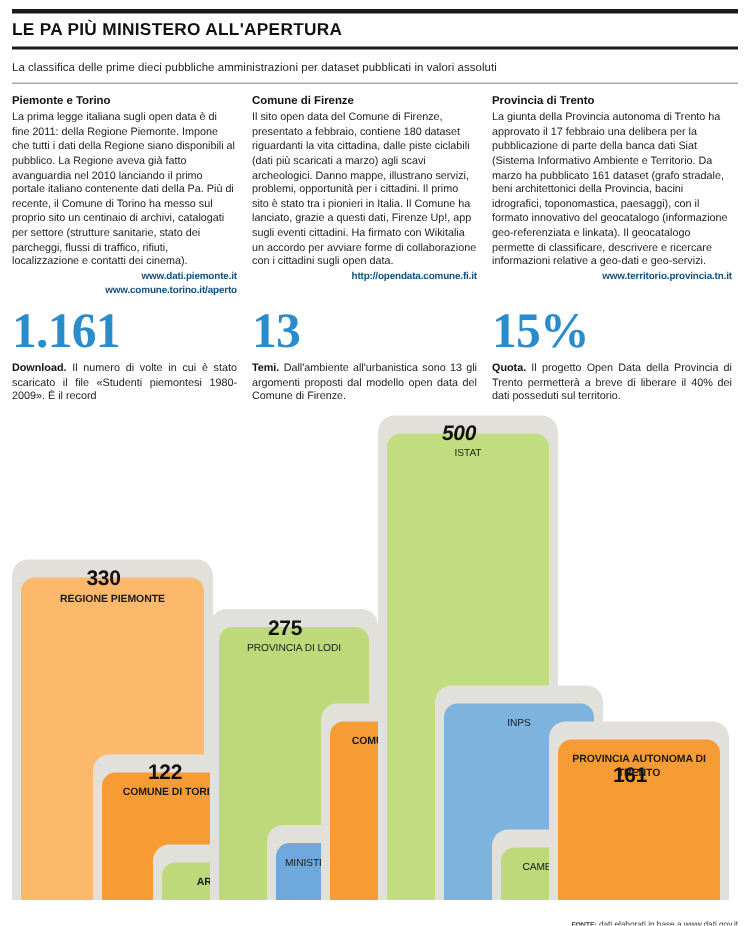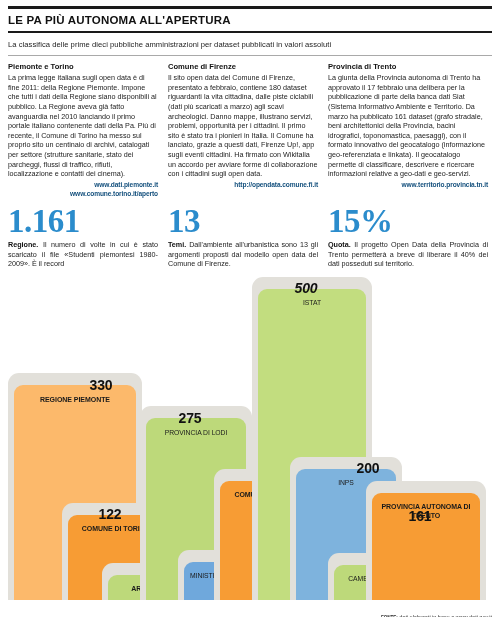--- a/index.html
+++ b/index.html
@@ -87,21 +87,21 @@
   }
   .source .lbl { font-weight: bold; font-size: 4.6px; }
 </style>
 </head>
 <body>
 
 <div class="page">
 
   <div>
     <div class="hdr-rule-top"></div>
-    <div class="hdr-title">LE PA PIÙ AUTONOMA ALL'APERTURA</div>
+    <div class="hdr-title">LE PA PIÙ MINISTERO ALL'APERTURA</div>
     <div class="hdr-rule-mid"></div>
     <div class="hdr-sub">La classifica delle prime dieci pubbliche amministrazioni per dataset pubblicati in valori assoluti</div>
     <div class="hdr-rule-bot"></div>
   </div>
 
   <div class="cols">
     <div class="col">
       <div class="col-head">Piemonte e Torino</div>
       <div class="col-body">La prima legge italiana sugli open data è di fine 2011: della Regione Piemonte. Impone che tutti i dati della Regione siano disponibili al pubblico. La Regione aveva già fatto avanguardia nel 2010 lanciando il primo portale italiano contenente dati della Pa. Più di recente, il Comune di Torino ha messo sul proprio sito un centinaio di archivi, catalogati per settore (strutture sanitarie, stato dei parcheggi, flussi di traffico, rifiuti, localizzazione e contatti dei cinema).</div>
       <div class="col-url">www.dati.piemonte.it</div>
@@ -115,36 +115,36 @@
     <div class="col">
       <div class="col-head">Provincia di Trento</div>
       <div class="col-body">La giunta della Provincia autonoma di Trento ha approvato il 17 febbraio una delibera per la pubblicazione di parte della banca dati Siat (Sistema Informativo Ambiente e Territorio. Da marzo ha pubblicato 161 dataset (grafo stradale, beni architettonici della Provincia, bacini idrografici, toponomastica, paesaggi), con il formato innovativo del geocatalogo (informazione geo-referenziata e linkata). Il geocatalogo permette di classificare, descrivere e ricercare informazioni relative a geo-dati e geo-servizi.</div>
       <div class="col-url">www.territorio.provincia.tn.it</div>
     </div>
   </div>
 
   <div class="stats">
     <div class="stat">
       <div class="stat-num">1.161</div>
-      <div class="stat-txt"><b>Regione.</b> <span>Il numero di volte in cui è stato scaricato il file «Studenti piemontesi 1980-2009». È il record</span></div>
+      <div class="stat-txt"><b>Download.</b> <span>Il numero di volte in cui è stato scaricato il file «Studenti piemontesi 1980-2009». È il record</span></div>
     </div>
     <div class="stat">
       <div class="stat-num">13</div>
       <div class="stat-txt"><b>Temi.</b> <span>Dall'ambiente all'urbanistica sono 13 gli argomenti proposti dal modello open data del Comune di Firenze.</span></div>
     </div>
     <div class="stat">
       <div class="stat-num">15%</div>
       <div class="stat-txt"><b>Quota.</b> <span>Il progetto Open Data della Provincia di Trento permetterà a breve di liberare il 40% dei dati posseduti sul territorio.</span></div>
     </div>
   </div>
 
   <div class="chart" id="chart">
       <div class="bar-shadow" style="left: 8px; width: 134px; height: 227px;"></div>
       <div class="bar-fill" style="left: 14px; width: 122px; height: 215px; background: rgb(252, 185, 107);"></div>
-      <div class="bar-value" style="left: 8px; width: 122px; top: 107px; margin-left: 32px;">330</div>
+      <div class="bar-value" style="left: 8px; width: 122px; top: 107px;">330</div>
       <div class="bar-label" style="left: 14px; width: 122px; top: 126px;">REGIONE PIEMONTE</div>
       <div class="bar-shadow" style="left: 62px; width: 108px; height: 97px;"></div>
       <div class="bar-fill" style="left: 68px; width: 96px; height: 85px; background: rgb(247, 156, 52);"></div>
       <div class="bar-value" style="left: 62px; width: 96px; top: 236px;">122</div>
       <div class="bar-label" style="left: 68px; width: 96px; top: 255px;">COMUNE DI TORINO</div>
       <div class="bar-shadow" style="left: 102px; width: 112px; height: 37px;"></div>
       <div class="bar-fill" style="left: 108px; width: 100px; height: 25px; background: rgb(189, 217, 122);"></div>
       <div class="bar-value" style="left: 102px; width: 100px; top: 296px;">25</div>
       <div class="bar-label" style="left: 108px; width: 100px; top: 315px;">ARPA (VENETO)</div>
       <div class="bar-shadow" style="left: 140px; width: 112px; height: 194px;"></div>
@@ -158,21 +158,20 @@
       <div class="bar-shadow" style="left: 214px; width: 112px; height: 131px;"></div>
       <div class="bar-fill" style="left: 220px; width: 100px; height: 119px; background: rgb(247, 156, 52);"></div>
       <div class="bar-value" style="left: 214px; width: 100px; top: 202px;">180</div>
       <div class="bar-label" style="left: 220px; width: 100px; top: 221px;">COMUNE DI FIRENZE</div>
       <div class="bar-shadow" style="left: 252px; width: 120px; height: 323px;"></div>
       <div class="bar-fill" style="left: 258px; width: 108px; height: 311px; background: rgb(194, 221, 127);"></div>
       <div class="bar-value" style="left: 252px; width: 108px; top: 10px; font-style: italic;">500</div>
       <div class="bar-label thin" style="left: 258px; width: 108px; top: 29px;">ISTAT</div>
       <div class="bar-shadow" style="left: 290px; width: 112px; height: 143px;"></div>
       <div class="bar-fill" style="left: 296px; width: 100px; height: 131px; background: rgb(126, 179, 221);"></div>
-      <div class="bar-value" style="left: 318px; width: 100px; top: 190px;">200</div>
       <div class="bar-label thin" style="left: 296px; width: 100px; top: 209px;">INPS</div>
       <div class="bar-shadow" style="left: 328px; width: 116px; height: 47px;"></div>
       <div class="bar-fill" style="left: 334px; width: 104px; height: 35px; background: rgb(189, 217, 122);"></div>
       <div class="bar-value" style="left: 328px; width: 104px; top: 286px;">47</div>
       <div class="bar-label thin" style="left: 334px; width: 104px; top: 305px;">CAMERA DEI DEPUTATI</div>
       <div class="bar-shadow" style="left: 366px; width: 120px; height: 119px;"></div>
       <div class="bar-fill" style="left: 372px; width: 108px; height: 107px; background: rgb(247, 156, 52);"></div>
       <div class="bar-value" style="left: 366px; width: 108px; top: 214px; margin-top: 24px;">161</div>
       <div class="bar-label" style="left: 372px; width: 108px; top: 233px;">PROVINCIA AUTONOMA DI TRENTO</div>
     </div>

